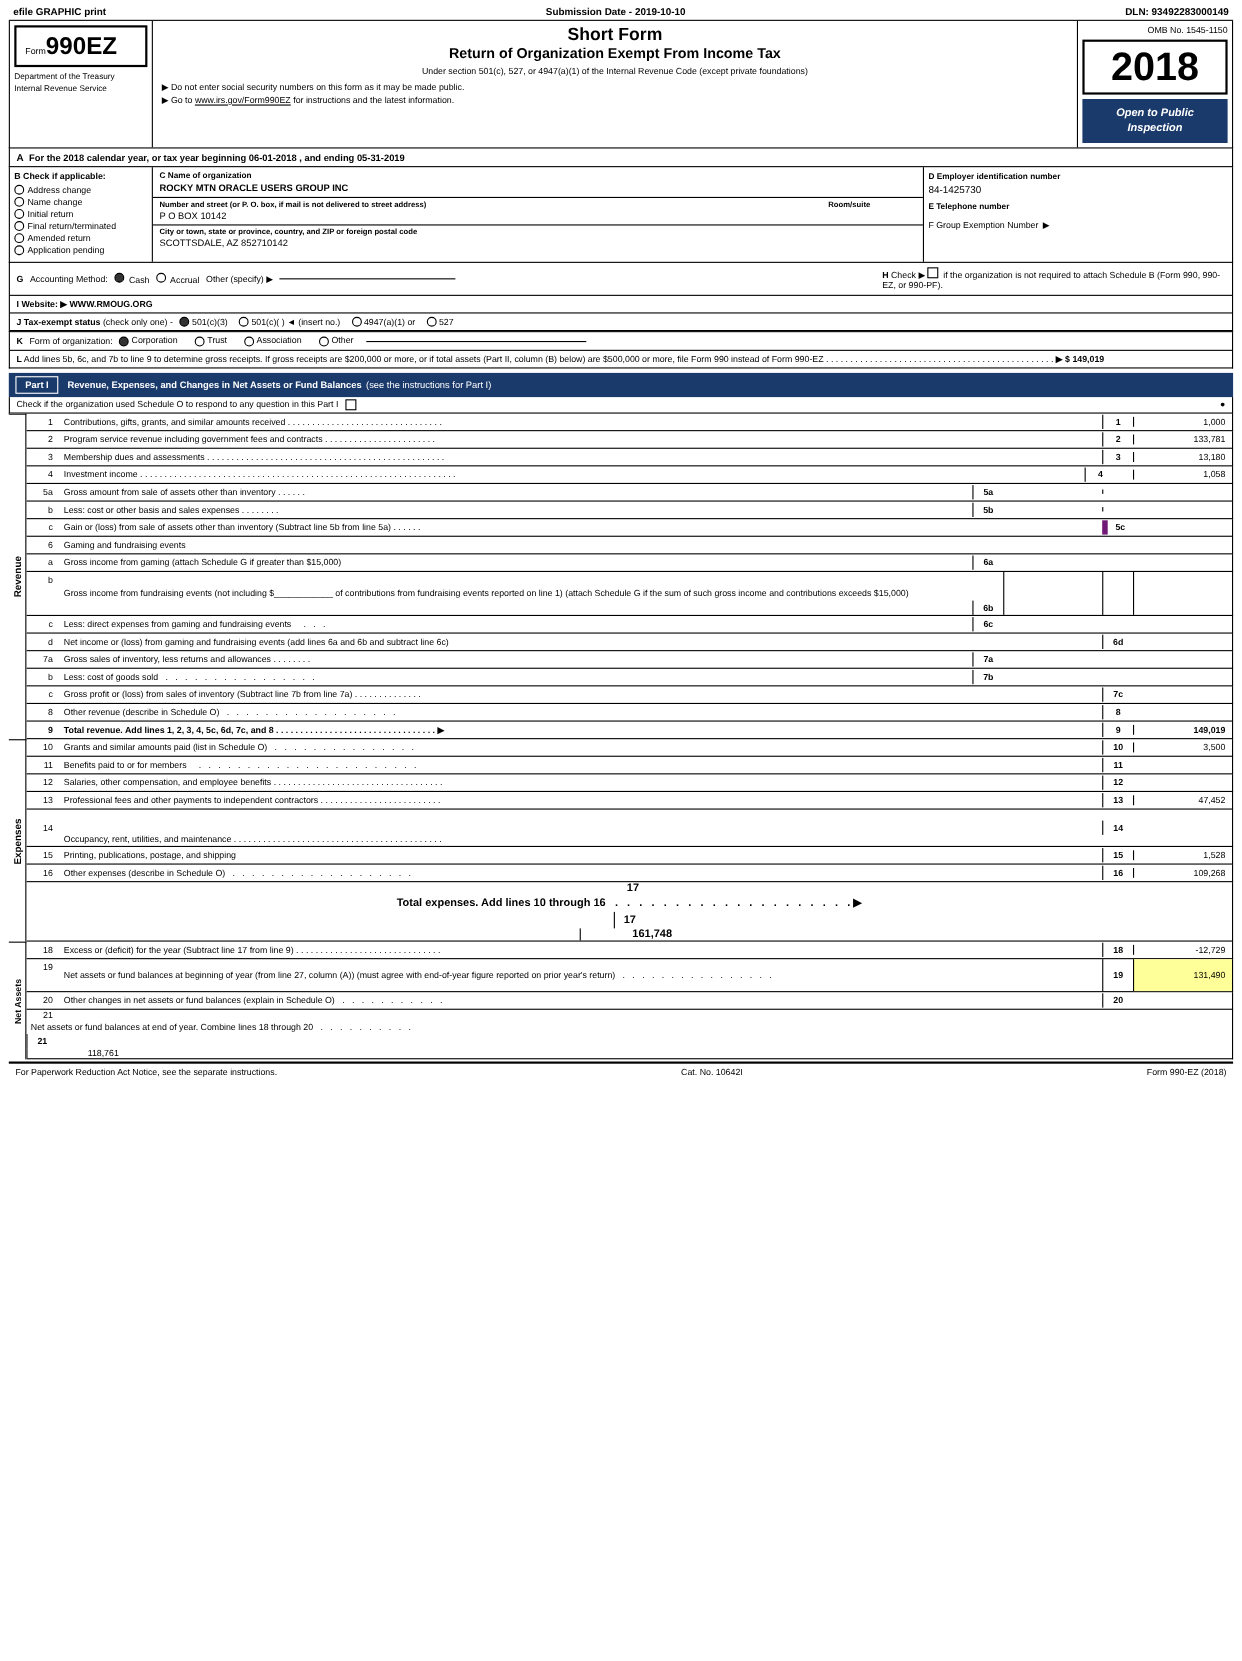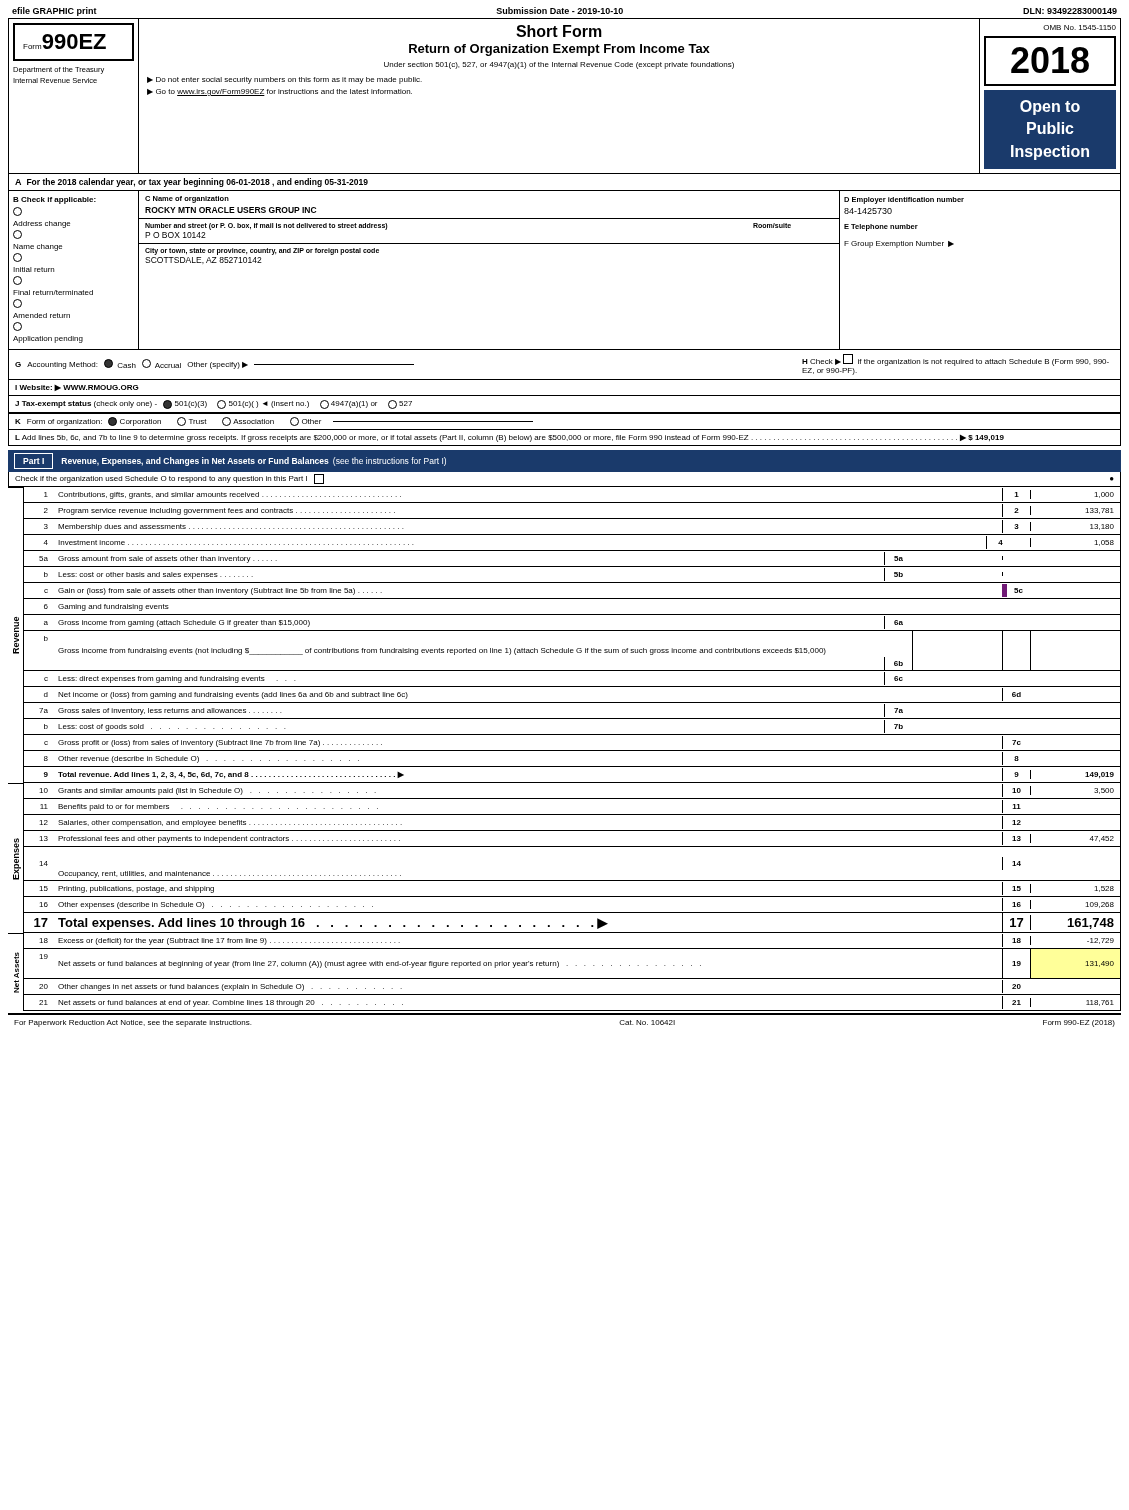--- a/index.html
+++ b/index.html
@@ -20,30 +20,30 @@
     
     .header-center { flex: 1; border-right: 1px solid black; padding: 4px 8px; }
     .short-form-title { text-align: center; font-size: 16px; font-weight: bold; }
     .return-title { text-align: center; font-size: 13px; font-weight: bold; margin-bottom: 4px; }
     .under-section { font-size: 8px; text-align: center; margin-bottom: 6px; }
     .bullet-line { font-size: 8px; margin: 3px 0; }
     
     .header-right { width: 140px; padding: 4px; }
     .omb-number { font-size: 8px; text-align: right; }
     .year-box { border: 2px solid black; text-align: center; font-size: 36px; font-weight: bold; padding: 2px; margin: 4px 0; }
-    .open-to-public { background: #1a3a6b; color: white; text-align: center; padding: 6px 12px; font-size: 16px; font-weight: bold; line-height: 1.4; }
+    .open-to-public { background: #1a3a6b; color: white; text-align: center; padding: 6px 12px; font-size: 10px; font-weight: bold; line-height: 1.4; font-style: italic; }
     
     
     .section-a { border: 1px solid black; border-top: none; padding: 3px 6px; font-size: 8.5px; font-weight: bold; }
     
     
     .section-b { display: flex; border: 1px solid black; border-top: none; }
     .section-b-left { width: 130px; border-right: 1px solid black; padding: 4px; font-size: 8px; }
     .check-label { font-size: 8px; font-weight: bold; margin-bottom: 3px; }
-    .radio-row { display: flex; align-items: flex-start; margin: 2px 0; font-size: 8px; gap: 3px; flex-direction: column; }
+    .radio-row { display: flex; align-items: flex-end; margin: 2px 0; font-size: 8px; gap: 3px; }
     .radio-circle { width: 9px; height: 9px; border: 1px solid black; border-radius: 50%; display: inline-block; flex-shrink: 0; }
     
     .section-b-center { flex: 1; border-right: 1px solid black; }
     .org-name-row { display: flex; border-bottom: 1px solid black; padding: 3px 6px; font-size: 8px; }
     .org-name-label { font-size: 7.5px; font-weight: bold; }
     .org-name-value { font-size: 8.5px; font-weight: bold; margin-top: 2px; }
     .address-row { border-bottom: 1px solid black; padding: 3px 6px; font-size: 8px; }
     .city-row { padding: 3px 6px; font-size: 8px; }
     .field-label { font-size: 7px; font-weight: bold; }
     .field-value { font-size: 8.5px; margin-top: 1px; }
@@ -459,21 +459,21 @@
         <div style="width:90px; text-align:right; padding-right:6px; border-left:1px solid black; flex-shrink:0;">1,528</div>
       </div>
 
       <div style="display:flex; border:1px solid black; border-top:none; border-left:none; min-height:16px; align-items:center; font-size:8px;">
         <div style="width:30px; text-align:right; padding-right:6px; flex-shrink:0;">16</div>
         <div style="flex:1; padding:2px 4px;">Other expenses (describe in Schedule O) &nbsp; . &nbsp; . &nbsp; . &nbsp; . &nbsp; . &nbsp; . &nbsp; . &nbsp; . &nbsp; . &nbsp; . &nbsp; . &nbsp; . &nbsp; . &nbsp; . &nbsp; . &nbsp; . &nbsp; . &nbsp; . &nbsp; .</div>
         <div style="width:28px; text-align:center; border-left:1px solid black; font-weight:bold; flex-shrink:0; padding:2px;">16</div>
         <div style="width:90px; text-align:right; padding-right:6px; border-left:1px solid black; flex-shrink:0;">109,268</div>
       </div>
 
-      <div style="display:flex; border:1px solid black; border-top:none; border-left:none; min-height:16px; align-items:center; font-size:13px; font-weight:bold;">
+      <div style="display:flex; border:1px solid black; border-top:none; border-left:none; min-height:16px; align-items:center; font-size:10px; font-weight:bold;flex-direction:column;">
         <div style="width:30px; text-align:right; padding-right:6px; flex-shrink:0;">17</div>
         <div style="flex:1; padding:2px 4px;">Total expenses. Add lines 10 through 16 &nbsp; . &nbsp; . &nbsp; . &nbsp; . &nbsp; . &nbsp; . &nbsp; . &nbsp; . &nbsp; . &nbsp; . &nbsp; . &nbsp; . &nbsp; . &nbsp; . &nbsp; . &nbsp; . &nbsp; . &nbsp; . &nbsp; . &nbsp; . ▶</div>
         <div style="width:28px; text-align:center; border-left:1px solid black; flex-shrink:0; padding:2px;">17</div>
         <div style="width:90px; text-align:right; padding-right:6px; border-left:1px solid black; flex-shrink:0;">161,748</div>
       </div>
     </div>
   </div>
 
   <div style="display:flex;">
     <div style="writing-mode:vertical-lr; transform:rotate(180deg); text-align:center; font-size:8px; font-weight:bold; border:1px solid black; border-top:none; border-right:none; padding:4px 2px; background:white; width:16px; flex-shrink:0;">Net Assets</div>
@@ -493,21 +493,21 @@
         <div style="width:90px; text-align:right; padding-right:6px; border-left:1px solid black; flex-shrink:0; align-self:stretch; display:flex; align-items:center; justify-content:flex-end; background:#ffff99;">131,490</div>
       </div>
 
       <div style="display:flex; border:1px solid black; border-top:none; border-left:none; min-height:16px; align-items:center; font-size:8px;">
         <div style="width:30px; text-align:right; padding-right:6px; flex-shrink:0;">20</div>
         <div style="flex:1; padding:2px 4px;">Other changes in net assets or fund balances (explain in Schedule O) &nbsp; . &nbsp; . &nbsp; . &nbsp; . &nbsp; . &nbsp; . &nbsp; . &nbsp; . &nbsp; . &nbsp; . &nbsp; .</div>
         <div style="width:28px; text-align:center; border-left:1px solid black; font-weight:bold; flex-shrink:0; padding:2px;">20</div>
         <div style="width:90px; text-align:right; padding-right:6px; border-left:1px solid black; flex-shrink:0;"></div>
       </div>
 
-      <div style="display:flex; border:1px solid black; border-top:none; border-left:none; min-height:16px; align-items:center; font-size:8px;">
+      <div style="display:flex; border:1px solid black; border-top:none; border-left:none; min-height:16px; font-size:8px;flex-direction:column;">
         <div style="width:30px; text-align:right; padding-right:6px; flex-shrink:0;">21</div>
         <div style="flex:1; padding:2px 4px;">Net assets or fund balances at end of year. Combine lines 18 through 20 &nbsp; . &nbsp; . &nbsp; . &nbsp; . &nbsp; . &nbsp; . &nbsp; . &nbsp; . &nbsp; . &nbsp; .</div>
         <div style="width:28px; text-align:center; border-left:1px solid black; font-weight:bold; flex-shrink:0; padding:2px;">21</div>
         <div style="width:90px; text-align:right; padding-right:6px; border-left:1px solid black; flex-shrink:0;">118,761</div>
       </div>
     </div>
   </div>
 
   <div class="footer-bar">
     <span>For Paperwork Reduction Act Notice, see the separate instructions.</span>

